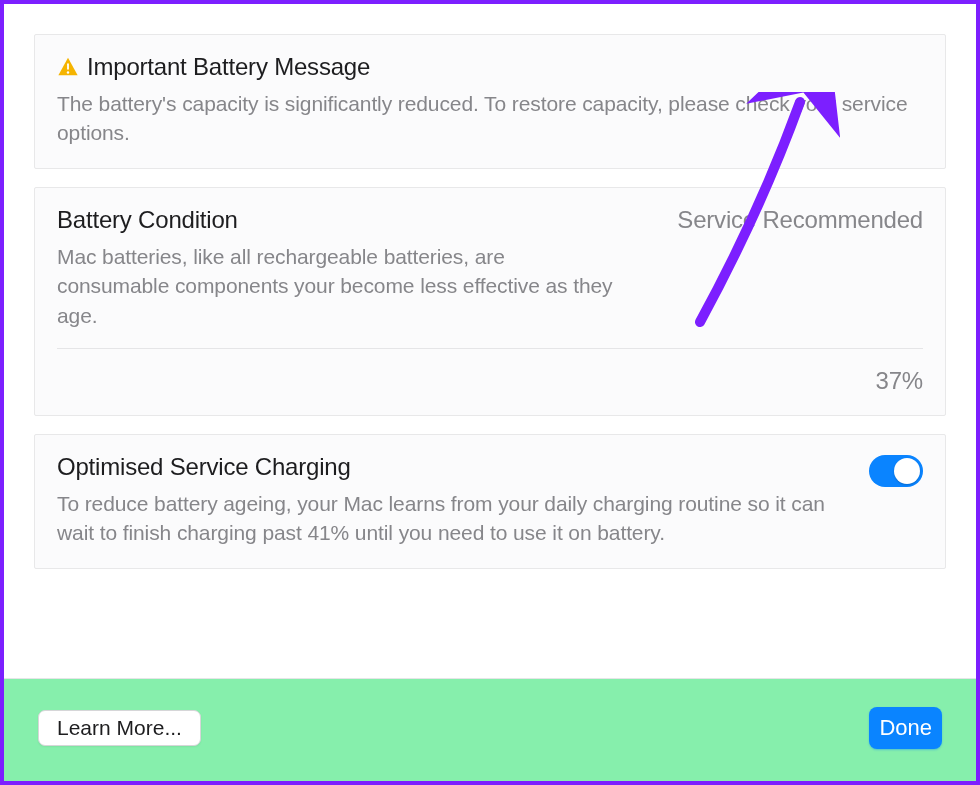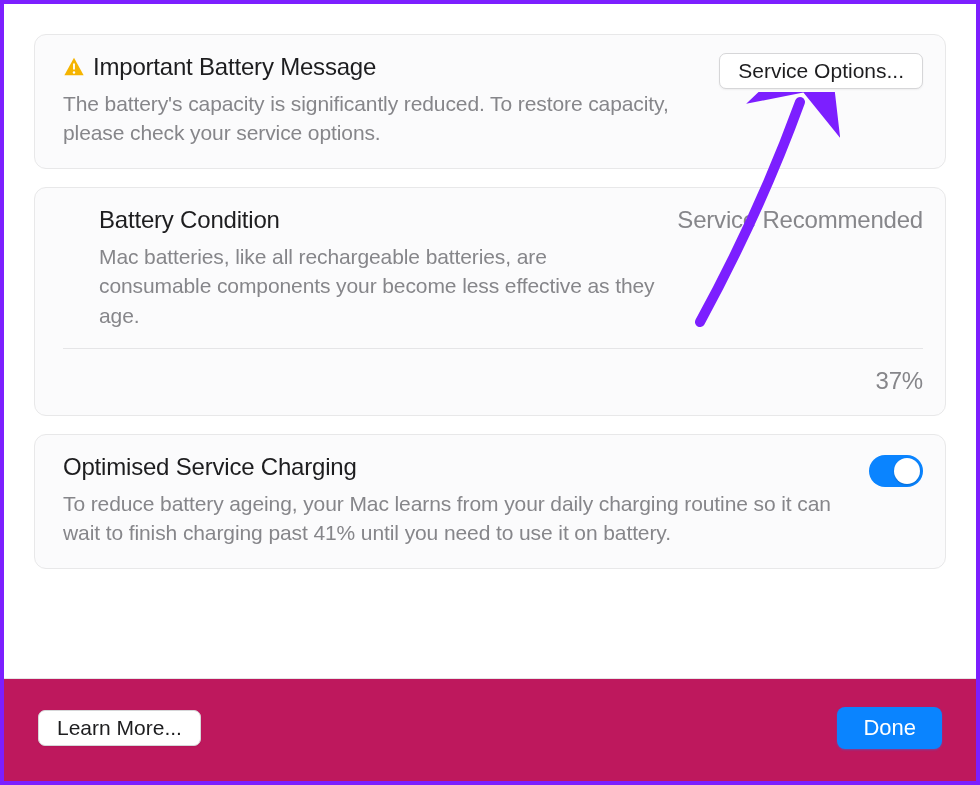--- a/index.html
+++ b/index.html
@@ -15,28 +15,28 @@
       border: 4px solid #7c1fff;
       position: relative;
       overflow: hidden;
     }
     .content {
       padding: 30px 30px 0 30px;
     }
     .card {
       background: #fbfbfc;
       border: 1px solid #e8e8e9;
-      border-radius: 12px;
-      padding: 18px 22px 20px 28px;
+      border-radius: 2px;
+      padding: 18px 22px 20px 22px;
       margin-bottom: 18px;
     }
     .section {
       padding: 18px 0;
     }
-    .card .section:first-child { padding-top: 0; margin-left: 36px; }
+    .card .section:first-child { padding-top: 0; }
     .card .section:last-child { padding-bottom: 0; }
     .divider {
       border: none;
       border-top: 1px solid #e5e5e7;
       margin: 0;
     }
     .row {
       display: flex;
       align-items: flex-start;
       justify-content: space-between;
@@ -74,21 +74,21 @@
       padding: 5px 18px;
       box-shadow: 0 1px 2px rgba(0,0,0,0.06);
       cursor: pointer;
       white-space: nowrap;
     }
     .btn-primary {
       background: #0a84ff;
       color: #ffffff;
       border: none;
       border-radius: 8px;
-      padding: 8px 26px;
+      padding: 8px 10px;
       font-size: 22px;
       box-shadow: 0 1px 2px rgba(10,132,255,0.4);
     }
     .warning-icon {
       width: 22px;
       height: 22px;
       flex-shrink: 0;
     }
     .toggle {
       width: 54px;
@@ -114,21 +114,21 @@
     .footer {
       position: absolute;
       bottom: 0;
       left: 0;
       right: 0;
       border-top: 1px solid #e5e5e7;
       padding: 28px 34px 32px 34px;
       display: flex;
       justify-content: space-between;
       align-items: center;
-      background: #be185d;
+      background: #86efac;
     }
     .annotation-arrow {
       position: absolute;
       left: 636px;
       top: 88px;
       pointer-events: none;
     }
     .left-col {
       flex: 1;
       min-width: 0;
@@ -146,21 +146,20 @@
         <div class="heading">
           <svg class="warning-icon" viewBox="0 0 24 24">
             <path d="M12 2 L22.5 21 L1.5 21 Z" fill="#f5b400"></path>
             <rect x="11" y="8" width="2" height="7" rx="1" fill="#ffffff"></rect>
             <circle cx="12" cy="18" r="1.3" fill="#ffffff"></circle>
           </svg>
           <span>Important Battery Message</span>
         </div>
         <div class="desc">The battery's capacity is significantly reduced. To restore capacity, please check your service options.</div>
       </div>
-      <button class="btn">Service Options...</button>
     </div>
   </div>
 
   <div class="card">
     <div class="section">
       <div class="row">
         <div class="left-col">
           <div class="heading">Battery Condition</div>
           <div class="desc narrow-desc">Mac batteries, like all rechargeable batteries, are consumable components your become less effective as they age.</div>
         </div>

